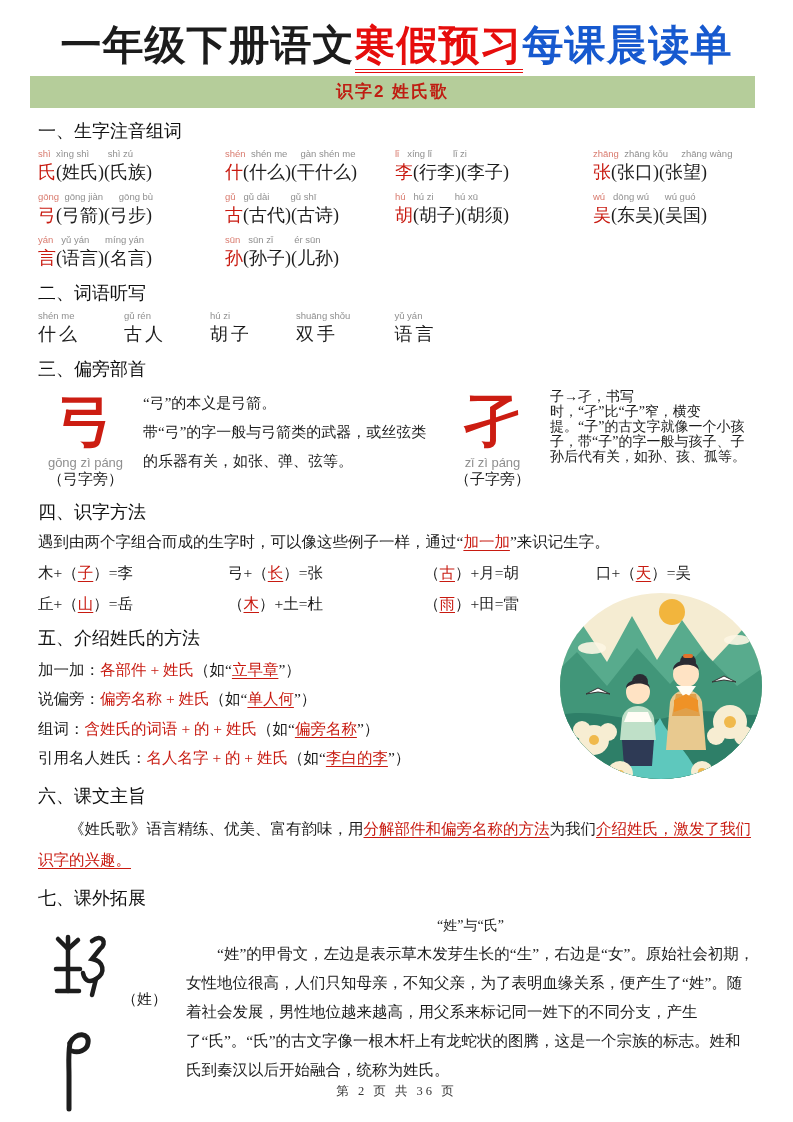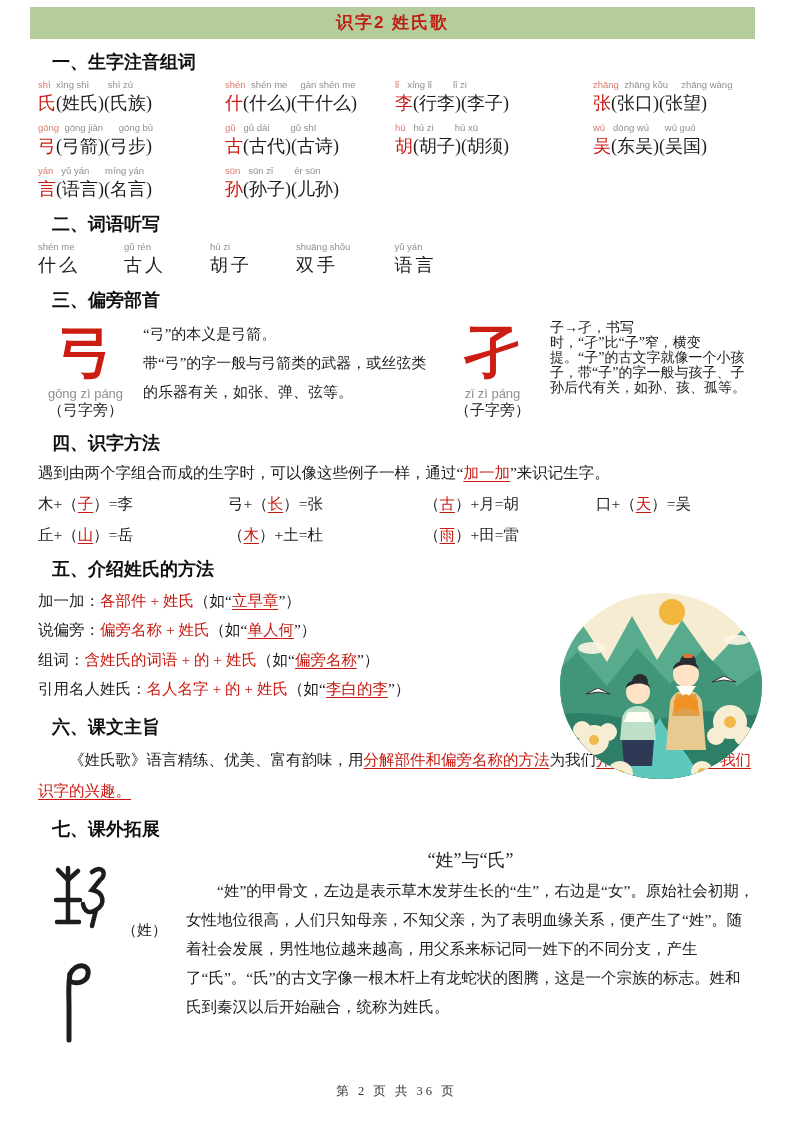--- a/index.html
+++ b/index.html
@@ -31,24 +31,24 @@
     font-family:"Liberation Sans", sans-serif;
     font-weight:bold;
     font-size:17px;
     text-align:center;
     padding:4px 0 5px 0;
     letter-spacing:2px;
   }
   .content{padding:0 38px;}
   .sec-head{
     font-family:"Liberation Sans", sans-serif;
-    font-weight:bold;
+    font-weight:normal;
     font-size:18px;
     color:#101010;
-    margin:11px 0 5px 14px;
+    margin:11px 0 5px 0;
   }
   
   .s1-grid{
     display:grid;
     grid-template-columns:187px 170px 198px 1fr;
     row-gap:7px;
   }
   .py-line{
     font-family:"Liberation Sans", sans-serif;
     font-size:9.5px;
@@ -86,36 +86,39 @@
   .s5-lines{font-size:15.5px;line-height:29.5px;max-width:535px;}
   .s5-body{color:#c81a10;}
   
   .s6-p{font-size:15.5px;line-height:31px;text-indent:2em;margin-top:2px;}
   
   .s7-row{display:flex;margin-top:2px;}
   .s7-glyphs{width:148px;flex:none;padding-top:14px;}
   .glyph-block{display:flex;align-items:flex-end;gap:10px;margin-bottom:10px;padding-left:12px;}
   .glyph-label{font-size:15px;padding-bottom:6px;}
   .s7-main{flex:1;}
-  .s7-title{text-align:center;font-size:18px;margin:2px 0 4px 0;}
+  .s7-title{text-align:center;font-size:14px;margin:2px 0 4px 0;}
   .s7-p{font-size:15.5px;line-height:29px;text-indent:2em;}
   
   .footer{
     position:absolute;left:0;right:0;bottom:22px;
     text-align:center;
     font-size:12.5px;color:#333;letter-spacing:3px;
   }
   
   .illustration{position:absolute;left:552px;top:590px;width:218px;height:196px;}
 </style>
 </head>
 <body>
 
 <div class="page">
 
+  <div class="title">
+    <span>一年级下册语文</span><span class="t-red">寒假预习</span><span class="t-blue">每课晨读单</span>
+  </div>
 
   <div class="banner">识字2  姓氏歌</div>
 
   <div class="content">
 
     <div class="sec-head">一、生字注音组词</div>
     <div class="s1-grid">
 
         <div class="entry">
           <div class="py-line"><span class="py-red">shì</span><span>  xìng shì       shì zú</span></div>

